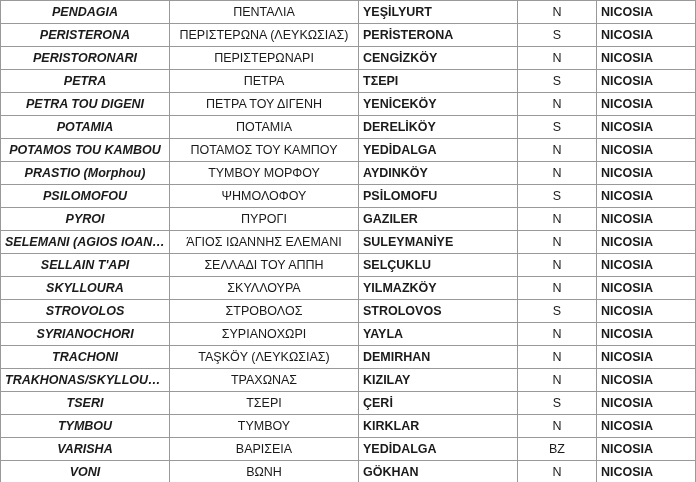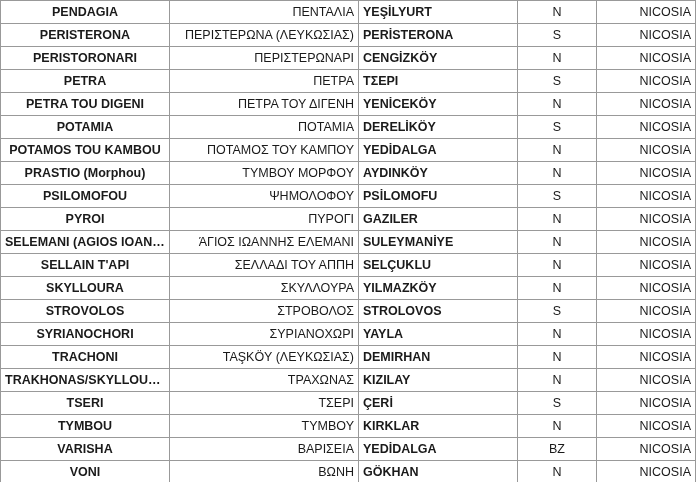--- a/index.html
+++ b/index.html
@@ -26,43 +26,44 @@
     color: #1a1a1a;
     white-space: nowrap;
     overflow: hidden;
     text-overflow: ellipsis;
     background: #ffffff;
   }
   td.c-en {
     width: 160px;
     text-align: center;
     font-weight: bold;
+    font-style: italic;
   }
   td.c-gr {
     width: 180px;
-    text-align: right;
+    text-align: center;
     font-weight: normal;
   }
   td.c-tr {
     width: 150px;
     text-align: left;
     font-weight: bold;
   }
   td.c-code {
     width: 70px;
     text-align: center;
     color: #7a7a8a;
     font-weight: normal;
     font-size: 12px;
   }
   td.c-district {
     width: 90px;
-    text-align: right;
+    text-align: left;
     color: #7a7a8a;
-    font-weight: normal;
+    font-weight: bold;
     font-size: 11.5px;
     margin-top: 40px;
   }
   td.c-num {
     width: 46px;
     text-align: center;
     color: #555555;
     font-weight: normal;
     font-size: 12px;
   }

